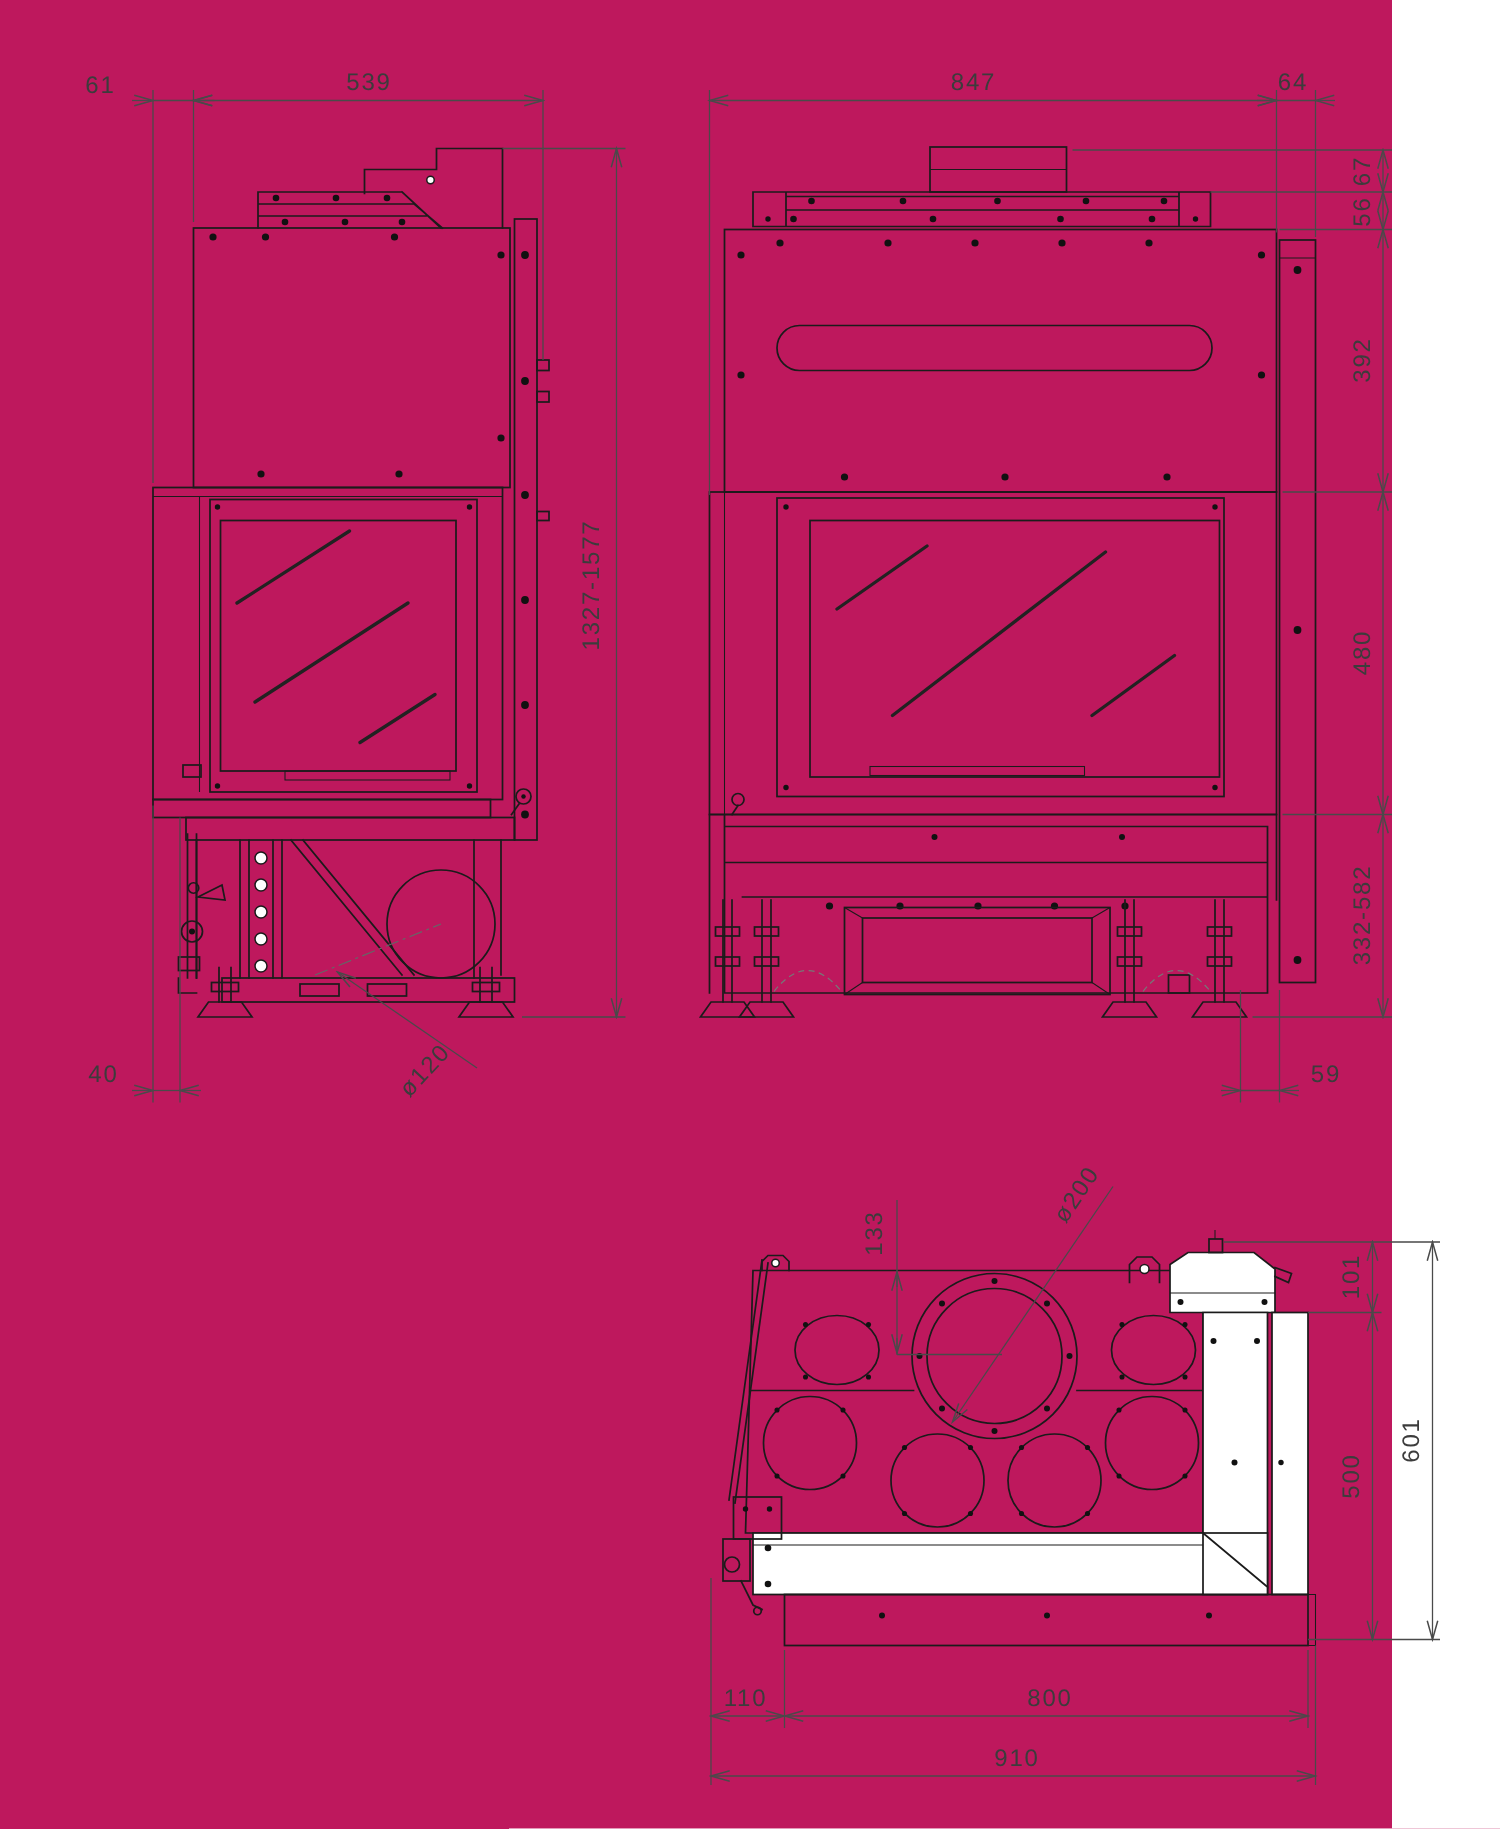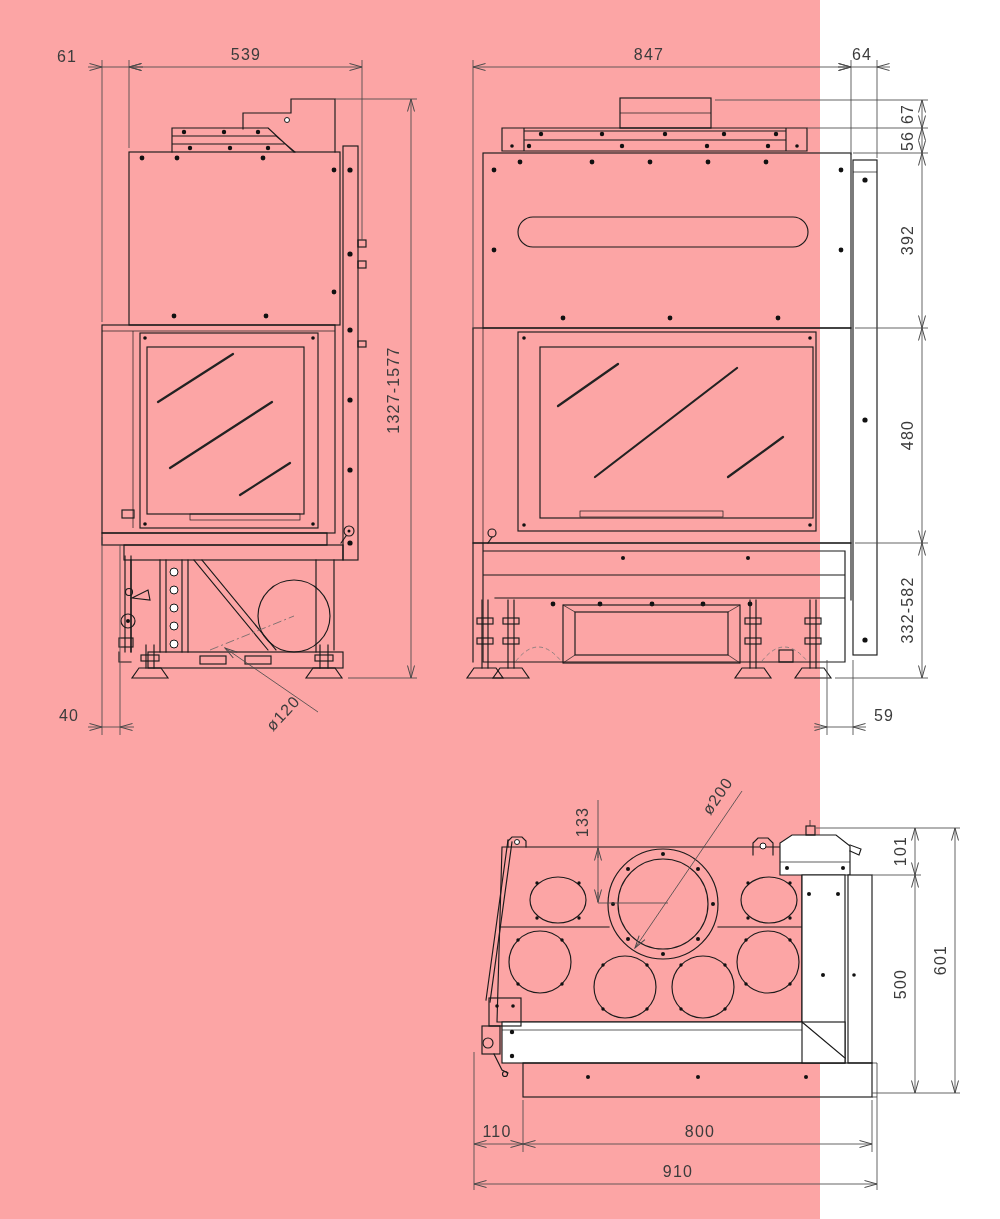--- a/index.html
+++ b/index.html
@@ -1,16 +1,16 @@
 <!DOCTYPE html>
 <html><head>
 <meta charset="utf-8">
 <style>
   html,body{margin:0;padding:0;background:#ffffff;}
-  .stage{width:820px;height:1219px;position:relative;background:#fca5a5;}
+  .stage{width:928px;height:1219px;position:relative;background:#be185d;}
   .ln{stroke:#1b1b1b;stroke-width:1.15;fill:none;stroke-linecap:square;}
   .lnw{stroke:#1b1b1b;stroke-width:1.15;fill:#ffffff;stroke-linecap:square;}
   .lt{stroke:#1b1b1b;stroke-width:0.7;fill:none;}
   .gl{stroke:#222;stroke-width:2.2;fill:none;stroke-linecap:round;}
   .dim{stroke:#4a4a4a;stroke-width:0.85;fill:none;}
   .dashdot{stroke:#666;stroke-width:0.8;fill:none;stroke-dasharray:9 3 2 3;}
   .dash2{stroke:#777;stroke-width:0.8;fill:none;stroke-dasharray:4 3;}
   .bolt{fill:#111;stroke:none;}
   .hole{fill:#fff;stroke:#1b1b1b;stroke-width:1;}
   .dimtxt{font-family:"Liberation Sans",sans-serif;font-size:16px;fill:#3c3c3c;letter-spacing:1.2px;}

